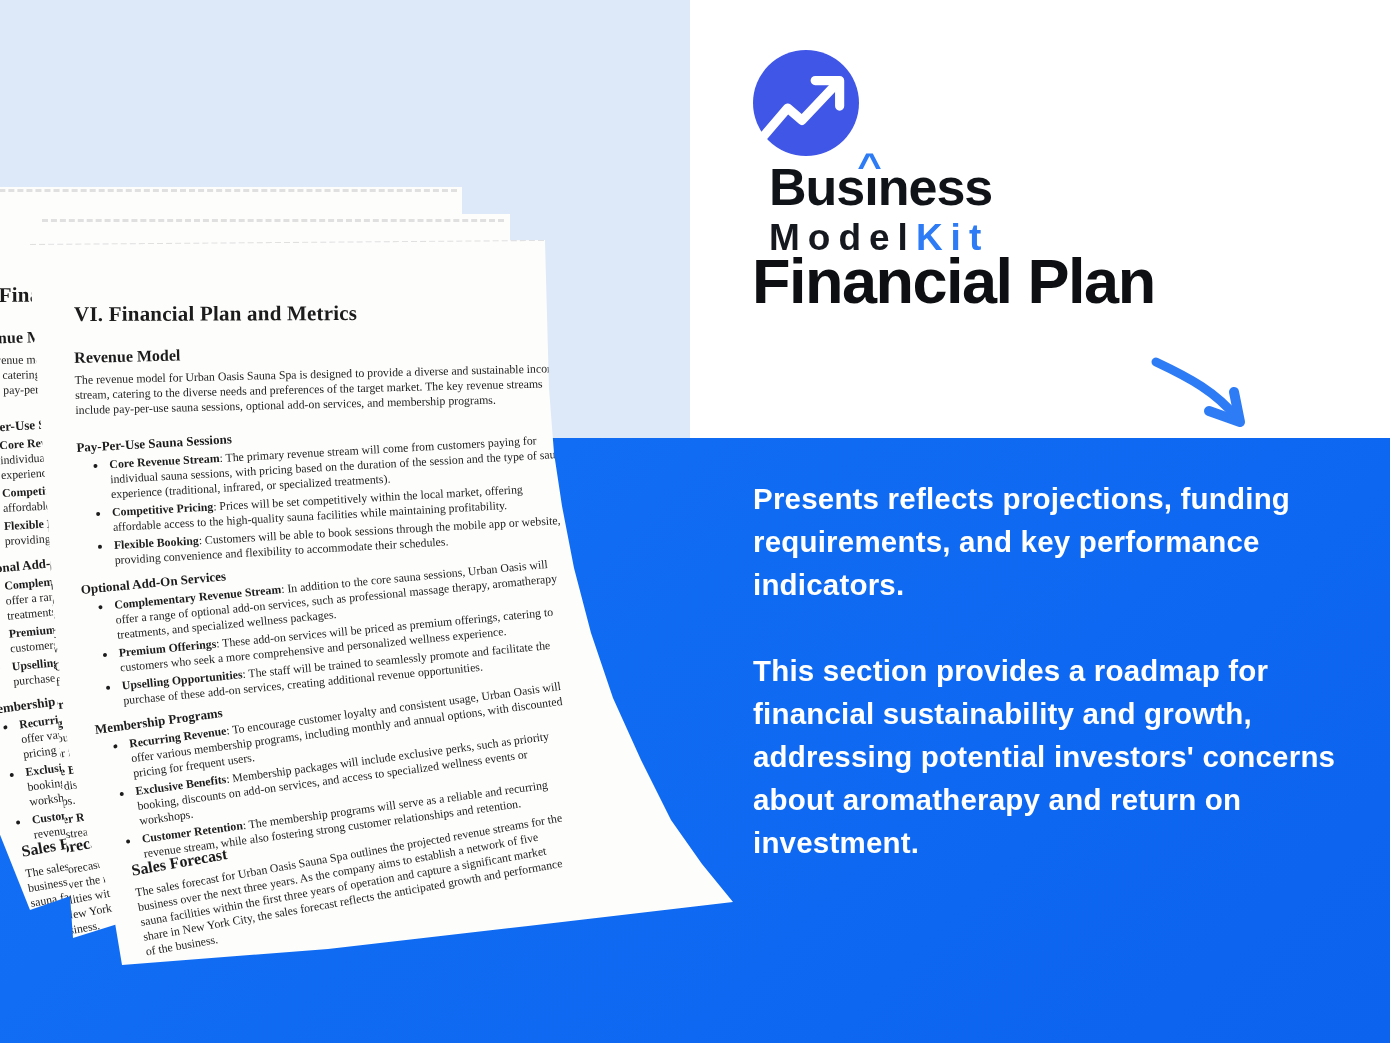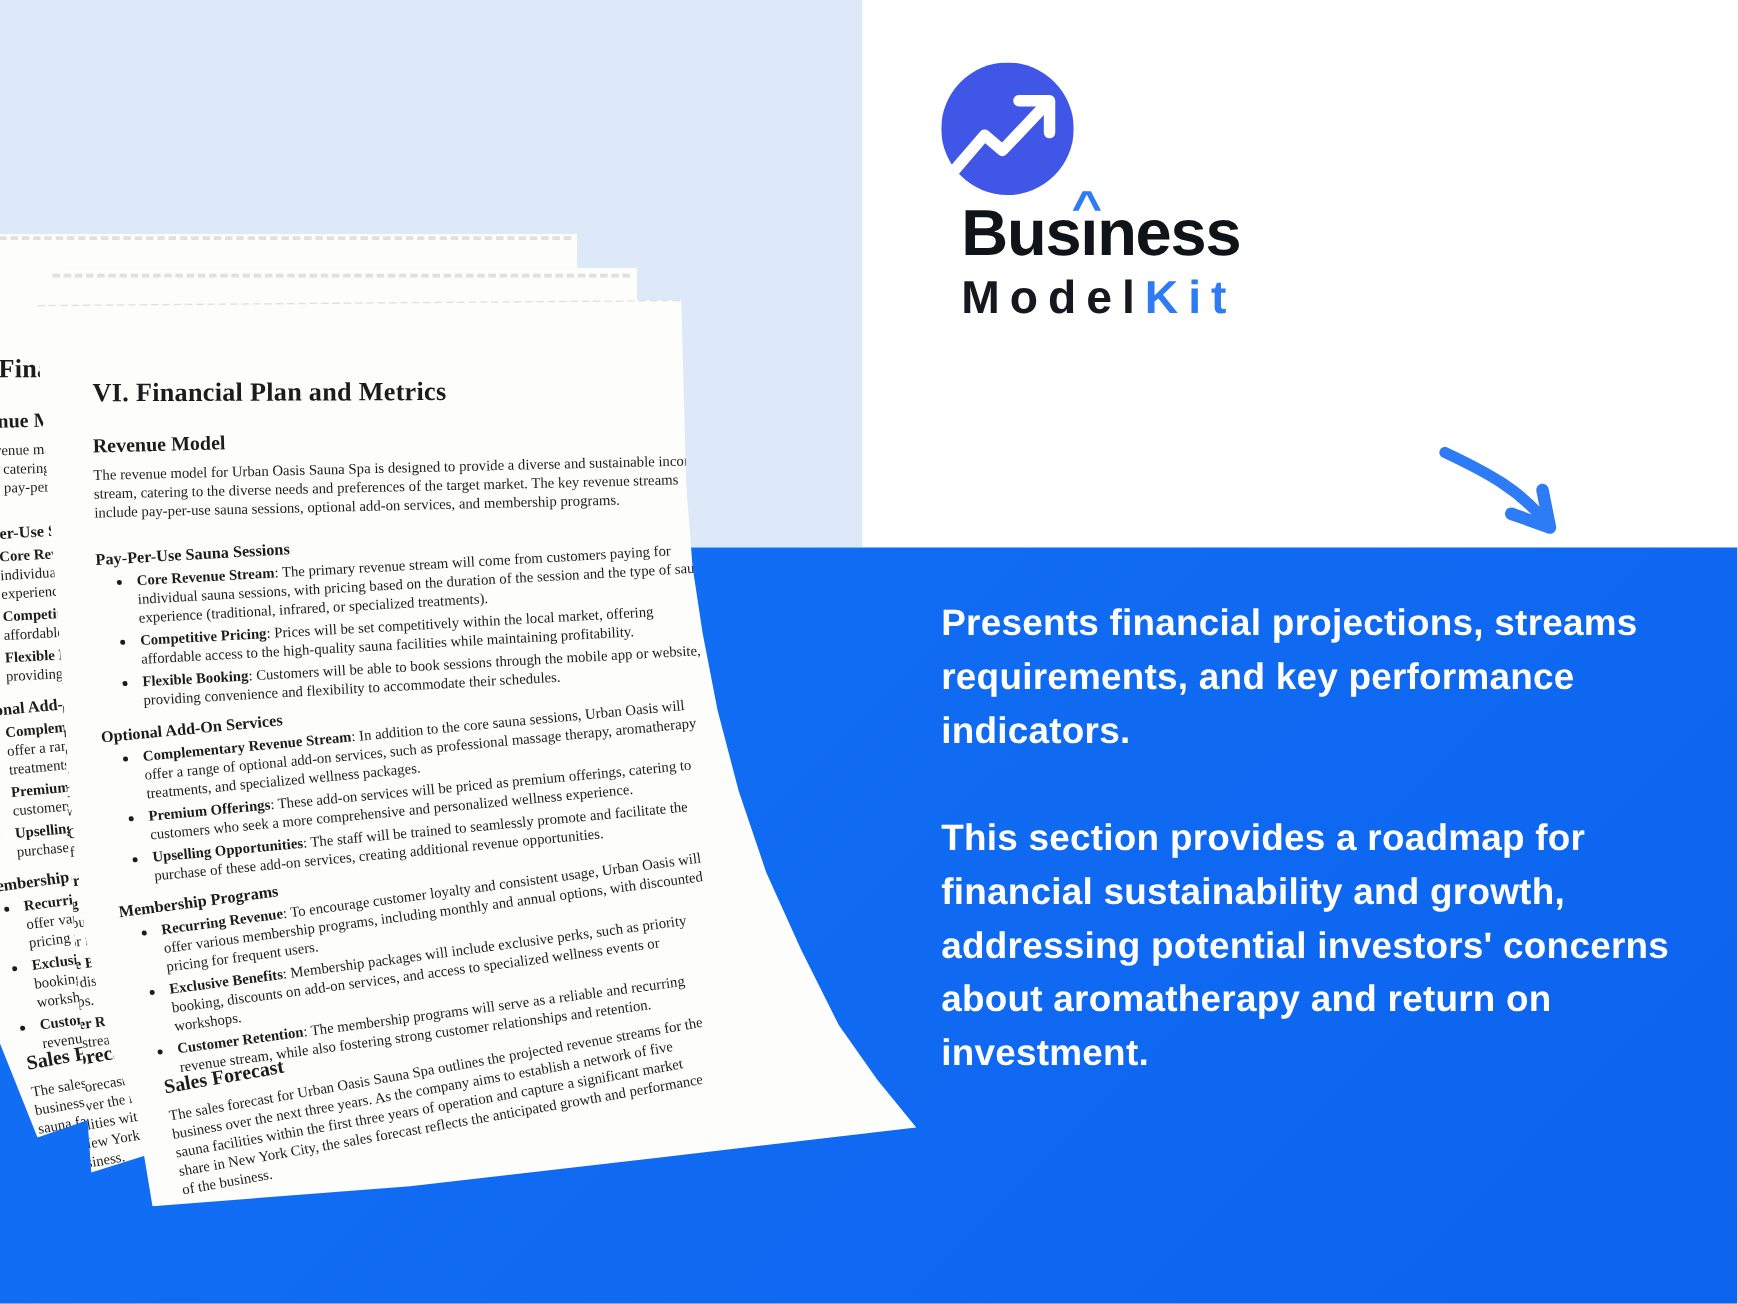--- a/index.html
+++ b/index.html
@@ -198,22 +198,23 @@
     <path d="M4,92 L34,57 L48,69 L83,32" fill="none" stroke="#ffffff" stroke-width="9" stroke-linecap="round" stroke-linejoin="round"></path>
     <path d="M61,30 L85,30 L85,55" fill="none" stroke="#ffffff" stroke-width="9" stroke-linecap="round" stroke-linejoin="round"></path>
   </svg>
   <div class="brand">
     <div class="brand-line1"><span>Bus</span><span class="iwrap"><span>ı</span><span class="caret">^</span></span><span>ness</span></div>
     <div class="brand-line2"><span>Model</span><span class="kit">Kit</span></div>
   </div>
 </div>
 
 <div class="hero-title">
+  <div>Financial Plan</div>
 </div>
 <svg class="swoosh" viewBox="0 0 118 84">
   <path d="M6,10 C40,26 66,40 87,66" fill="none" stroke="#2e7bf6" stroke-width="9" stroke-linecap="round"></path>
   <path d="M59,59 L90,70 L84,40" fill="none" stroke="#2e7bf6" stroke-width="10" stroke-linecap="round" stroke-linejoin="round"></path>
 </svg>
 
 <div class="desc">
-  <p>Presents financial projections, streams requirements, and key performance indicators.</p>
+  <p>Presents reflects projections, funding requirements, and key performance indicators.</p>
   <p>This section provides a roadmap for financial sustainability and growth, addressing potential investors' concerns about aromatherapy and return on investment.</p>
 </div>
 
 </body></html>

